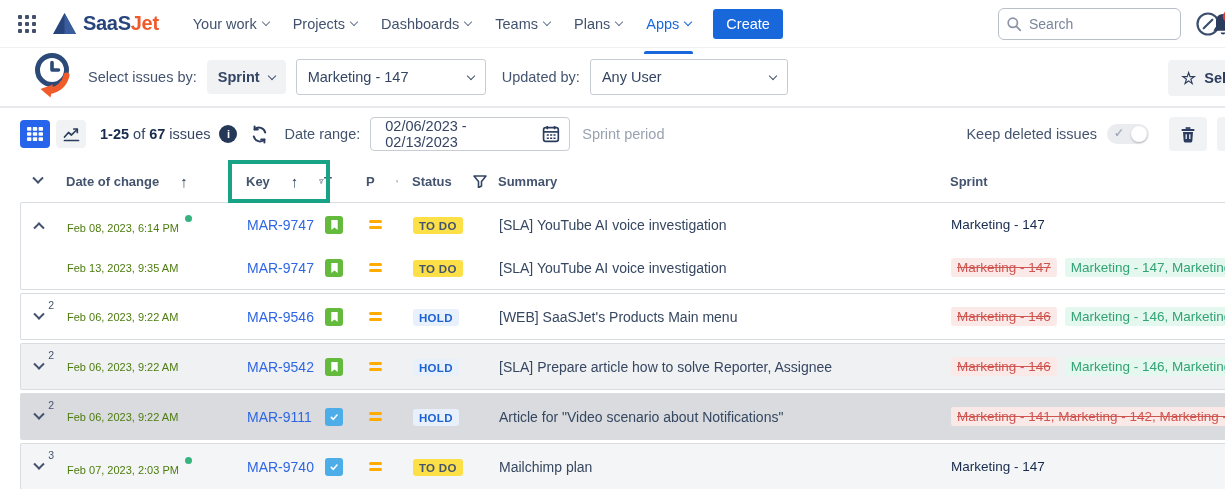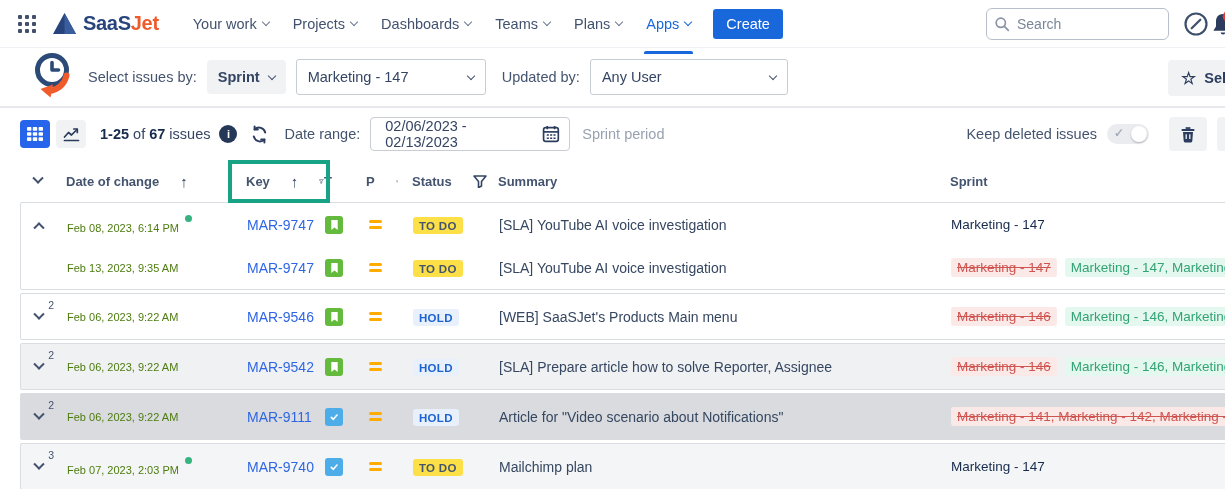--- a/index.html
+++ b/index.html
@@ -1,20 +1,20 @@
 <!DOCTYPE html>
 <html><head>
 <meta charset="utf-8">
 <style>
   * { margin:0; padding:0; box-sizing:border-box; }
   html,body { width:1225px; height:489px; overflow:hidden; background:#fff;
     font-family:"Liberation Sans", sans-serif; color:#172b4d; position:relative; }
 
   
-  .topnav { display:flex; align-items:center; height:48px; padding:0 16px 0 18px; border-bottom:1px solid #eef0f3; }
+  .topnav { display:flex; align-items:center; height:48px; padding:0 4px 0 18px; border-bottom:1px solid #eef0f3; }
   .appswitch { display:grid; grid-template-columns:repeat(3,4px); grid-gap:3px; margin-right:16px; cursor:pointer; }
   .appswitch i { width:4px; height:4px; background:#42506b; border-radius:1px; }
   .brand { display:flex; align-items:center; gap:6px; margin-right:22px; }
   .brand-txt { font-size:20px; font-weight:700; letter-spacing:-.3px; }
   .brand-txt .p1 { color:#27457c; } .brand-txt .p2 { color:#f05b2b; }
   .nav-item { display:flex; align-items:center; gap:6px; height:60px; padding:0 12px; font-size:14.5px; font-weight:500; color:#42526e; position:relative; cursor:pointer; white-space:nowrap; }
   .nav-item.active { color:#1868db; }
   .nav-item.active::after { content:''; position:absolute; left:10px; right:10px; bottom:0; height:3px; background:#1868db; border-radius:2px 2px 0 0; }
   .chev { width:6px; height:6px; border-right:1.8px solid #6b7a93; border-bottom:1.8px solid #6b7a93; transform:rotate(45deg); margin-top:-3px; }
   .nav-item.active .chev { border-color:#1868db; }

